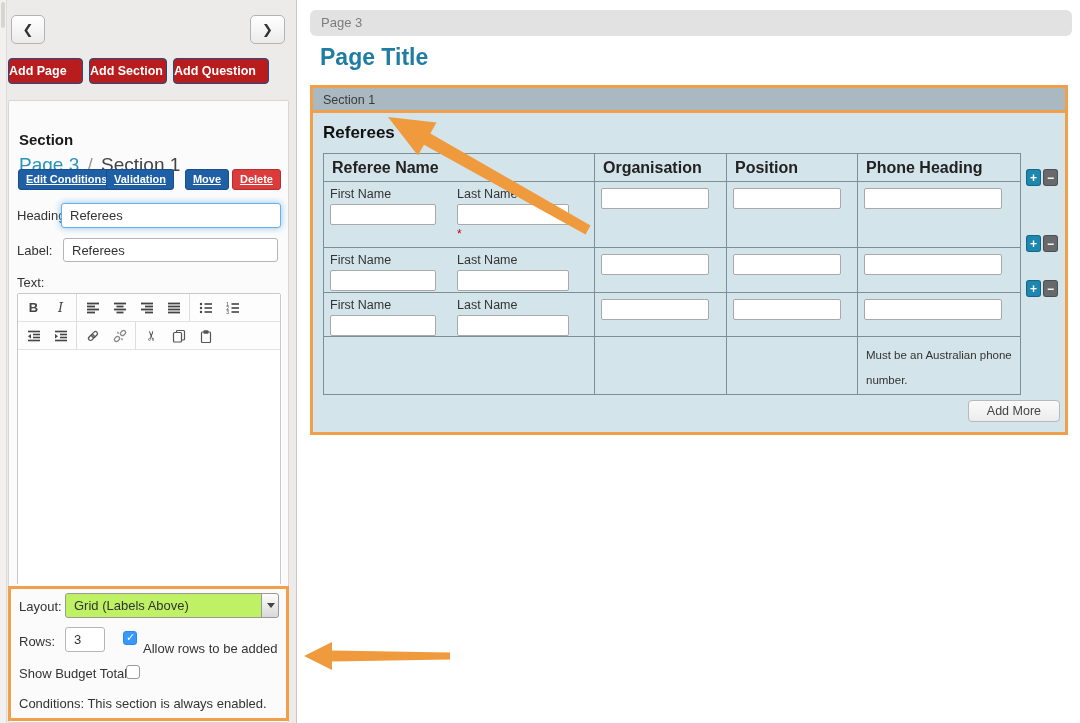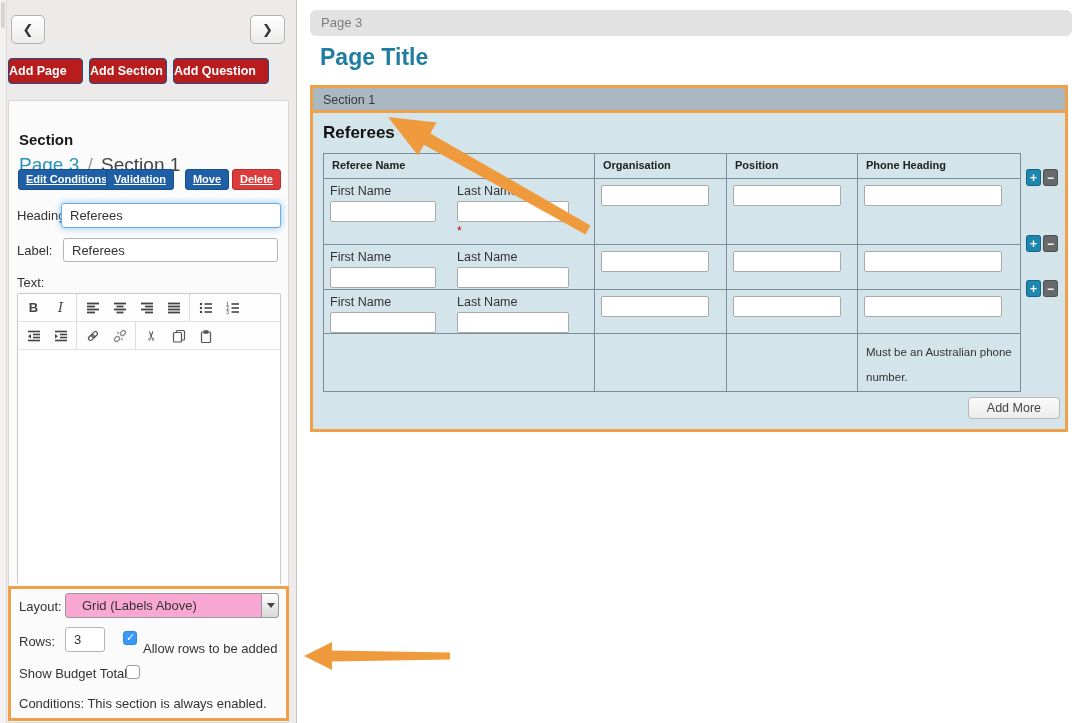--- a/index.html
+++ b/index.html
@@ -63,22 +63,22 @@
     cursor:pointer; color:#444; }
   .tb-btn svg { display:block; }
   .bold-g { font-weight:bold; font-size:13px; }
   .italic-g { font-style:italic; font-family:"DejaVu Serif",serif; font-size:13px; }
   .cut-g { font-size:13px; display:inline-block; transform:rotate(270deg); }
   #editor-content { height:235px; background:#fff; }
 
   
   #settings-box { position:absolute; left:-1px; top:485px; width:281px; height:135px;
     border:3px solid #f0a04b; background:#fbfbfb; }
-  #layout-select { position:absolute; left:54px; top:4px; width:214px; height:25px; background:#f9a8d4;
-    border:1px solid #999; border-radius:3px; font-size:13px; line-height:23px; padding-left:16px; cursor:pointer; }
+  #layout-select { position:absolute; left:54px; top:4px; width:214px; height:25px; background:#bef264;
+    border:1px solid #999; border-radius:3px; font-size:13px; line-height:23px; padding-left:8px; cursor:pointer; }
   #layout-select .sel-btn { position:absolute; right:0; top:0; width:17px; height:23px;
     border-left:1px solid #999; background:linear-gradient(#fefefe,#d8d8d8); border-radius:0 3px 3px 0; }
   #layout-select .sel-btn .caret { right:3px; top:9px; border-left-width:4px; border-right-width:4px; border-top-width:5px; }
   #rows-input { left:54px; top:38px; width:40px; }
   .cb { position:absolute; width:14px; height:14px; border:1px solid #9a9a9a; border-radius:3px;
     background:#fff; cursor:pointer; }
   .cb[data-checked="true"] { background:#3898fb; border-color:#2f87e8; }
   .cb[data-checked="true"]::after { content:"✓"; position:absolute; left:2px; top:-1px;
     color:#fff; font-size:11px; font-weight:bold; }
   #allow-rows-cb { left:112px; top:42px; }
@@ -92,21 +92,21 @@
   #page-title { position:absolute; left:23px; top:44px; font-size:23px; font-weight:bold; color:#1f7ca3; }
 
   #section-box { position:absolute; left:13px; top:85px; width:758px; border:3px solid #f0a04b; }
   #section-bar { height:25px; background:#aab9c1; border-bottom:3px solid #f0a04b;
     font-size:12.5px; color:#3a3a3a; line-height:24px; padding-left:10px; cursor:pointer; }
   #section-panel { background:#d3e4ea; padding:8px 0 10px 10px; position:relative; }
   #grid-heading { font-size:17px; font-weight:bold; color:#111; margin:2px 0 10px 0; }
 
   table.grid { border-collapse:collapse; table-layout:fixed; width:697px; }
   table.grid th, table.grid td { border:1px solid #7c8f96; vertical-align:top; }
-  table.grid th { font-size:11px; font-weight:bold; text-align:left; padding:5px 8px 4px 8px; height:25px; color:#222; }
+  table.grid th { font-size:16px; font-weight:bold; text-align:left; padding:5px 8px 4px 8px; height:25px; color:#222; }
   tr.r1 td { height:66px; } tr.r2 td { height:45px; } tr.r3 td { height:43px; } tr.rf td { height:42px; }
   .ginput { height:21px; border:1px solid #a9a9a9; border-radius:2px; background:#fff; font-family:inherit;
     font-size:12px; padding:0 4px; }
   .name-group { display:inline-block; vertical-align:top; margin:5px 0 0 6px; }
   .name-group.first { width:115px; margin-right:6px; }
   .name-group .nlabel { font-size:12.5px; color:#333; margin-bottom:3px; }
   .name-group .ginput { width:106px; }
   .name-group.last .ginput { width:112px; }
   .req { color:#c00; font-size:12px; margin-top:2px; }
   td.c-org .ginput, td.c-pos .ginput { width:108px; margin:6px 0 0 6px; display:block; }

